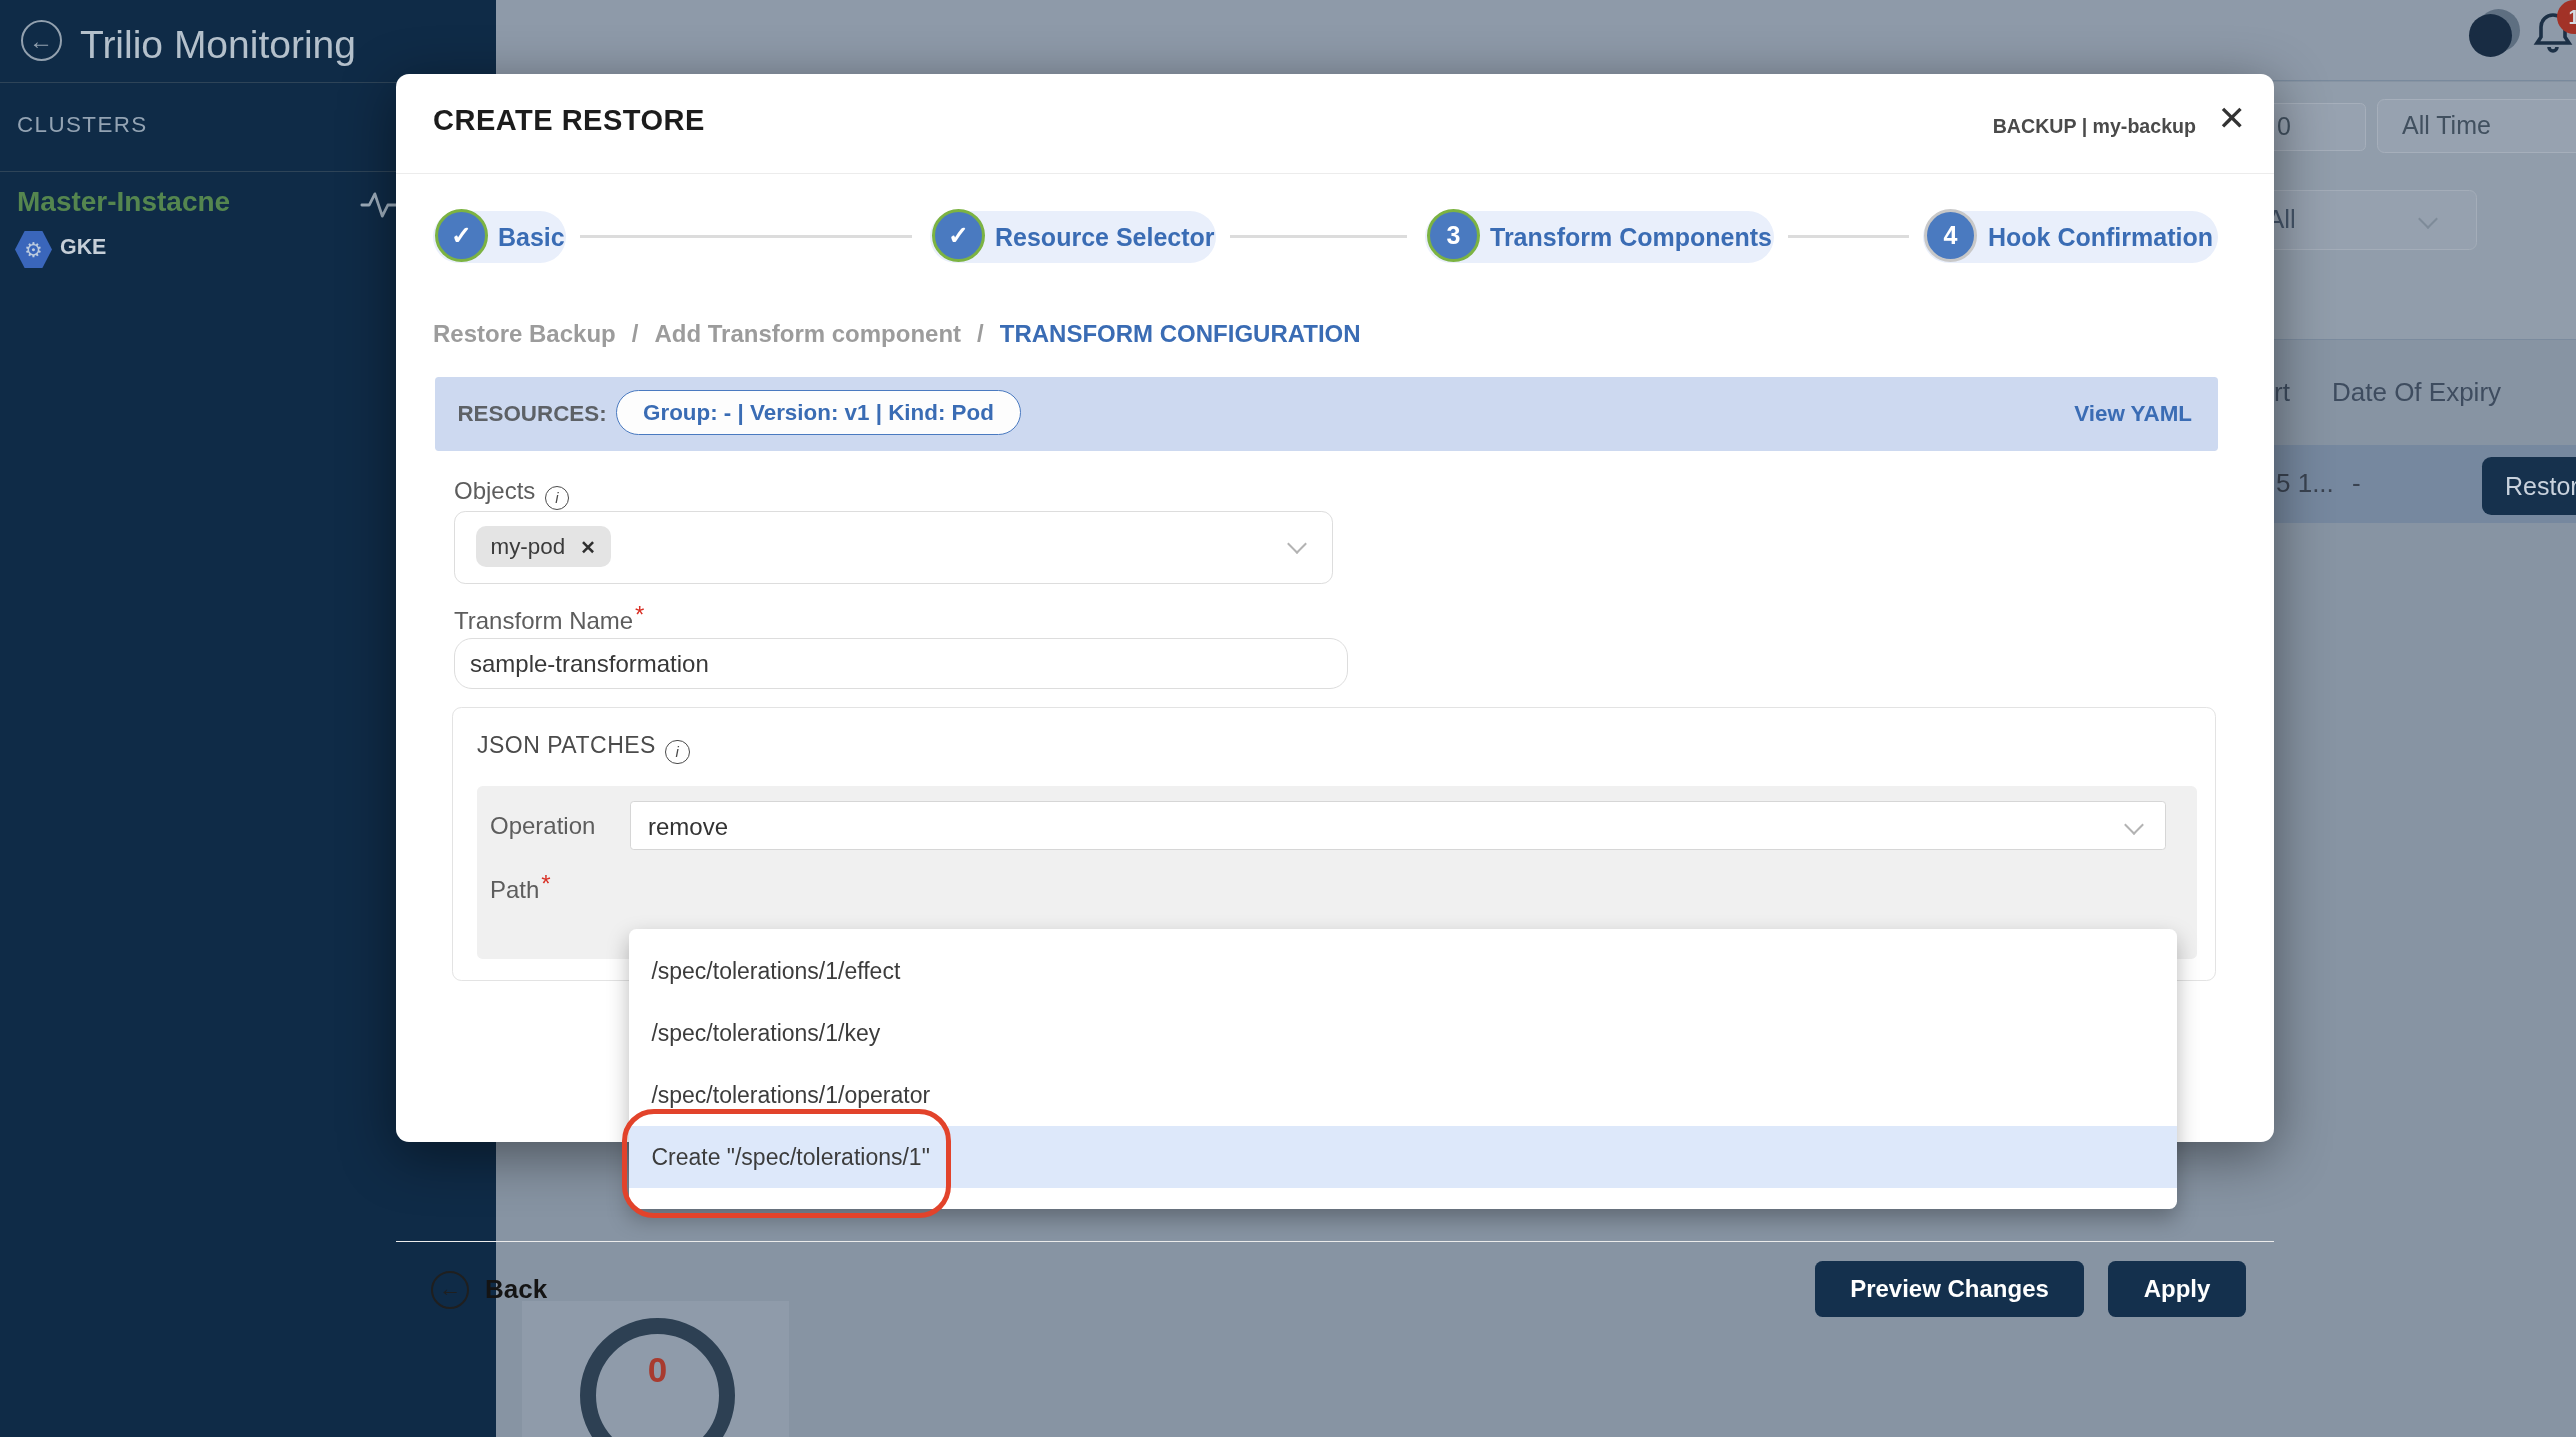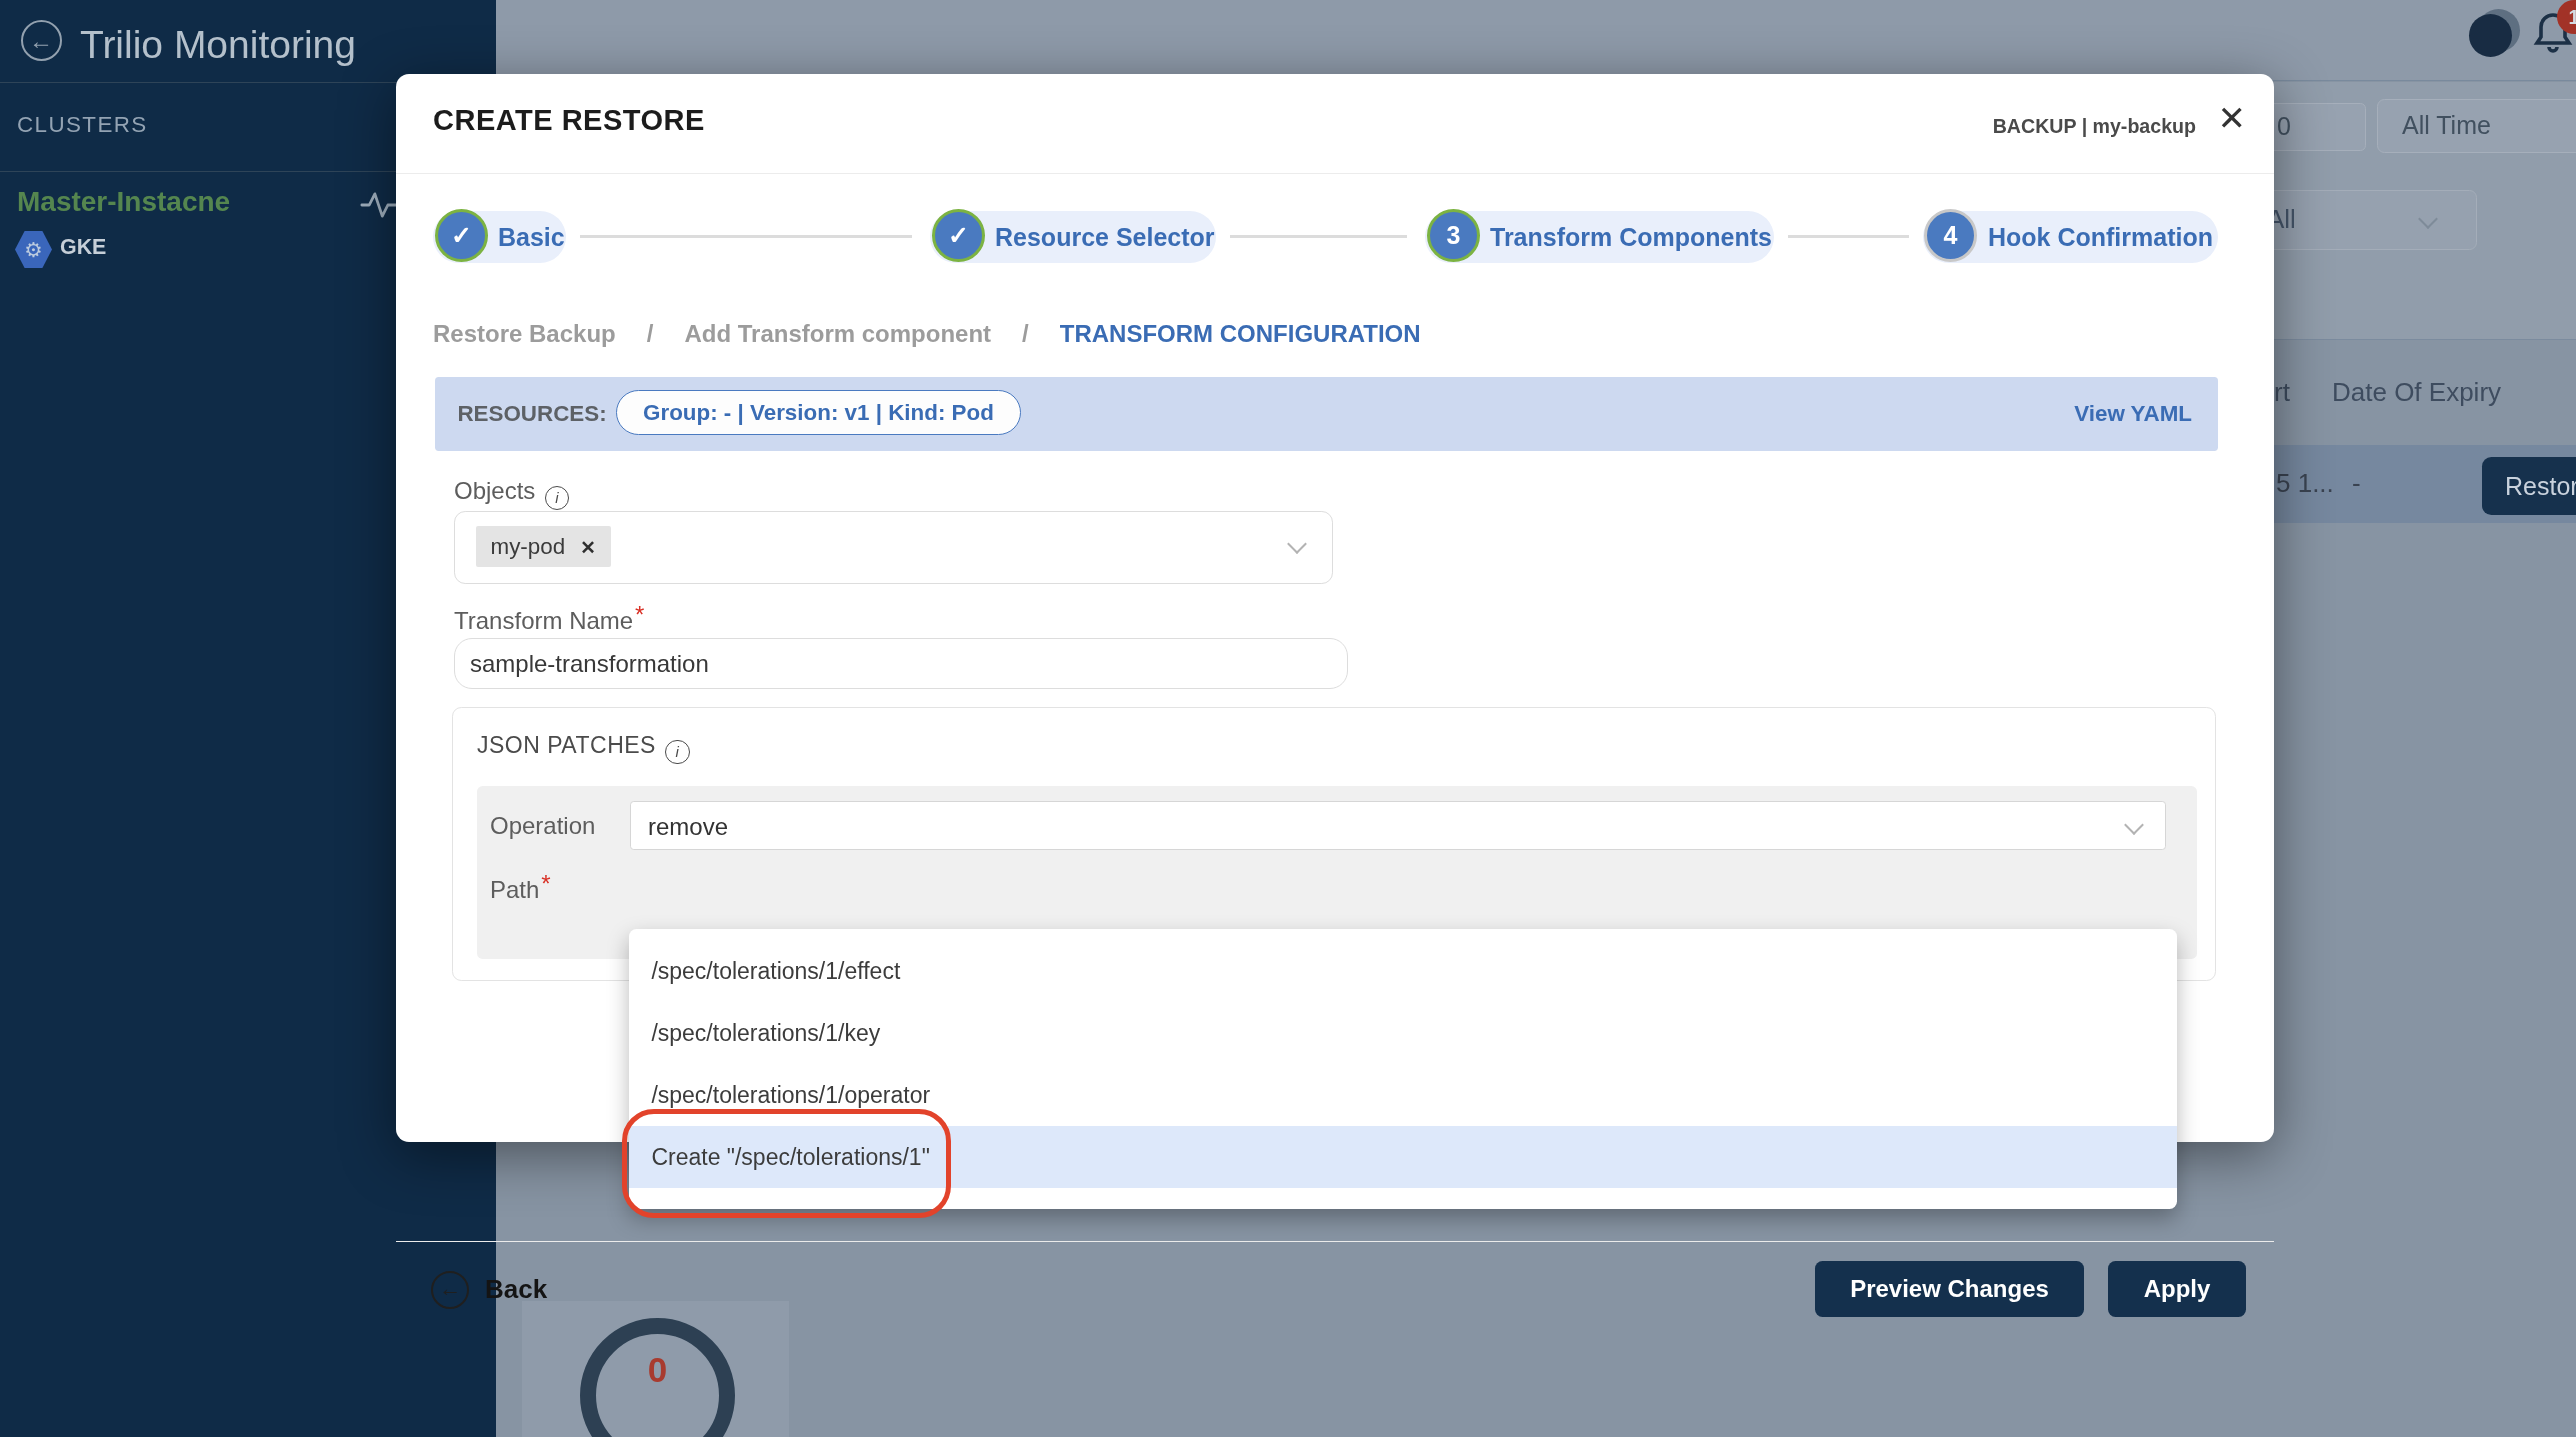--- a/index.html
+++ b/index.html
@@ -60,35 +60,35 @@
 
   .pill{top:137px;height:52px;border-radius:26px;background:#e9effb;display:flex;align-items:center;
     padding-left:65px;box-sizing:border-box;font-size:25px;font-weight:bold;color:#3a6cb4;white-space:nowrap}
   .pill1{left:37px;width:133px}.pill2{left:534px;width:286px}.pill3{left:1029px;width:349px}.pill4{left:1527px;width:295px}
   .step-circle{top:135px;width:47px;height:47px;border-radius:50%;background:#4a7ac0;border:3.7px solid #7cb342;
     color:#fff;font-size:25px;font-weight:bold;text-align:center;line-height:47px}
   .sc1{left:39px}.sc2{left:536px}.sc3{left:1031px}.sc4{left:1528px;border-color:#c8c8c8}
   .connector{top:161px;height:2.8px;background:#dcdcdc}
   .cn1{left:184px;width:332px}.cn2{left:834px;width:177px}.cn3{left:1392px;width:121px}
 
-  .m-breadcrumb{left:37px;top:246px;display:flex;gap:31px;font-size:24px;font-weight:bold;white-space:nowrap}
+  .m-breadcrumb{left:37px;top:246px;display:flex;gap:16px;font-size:24px;font-weight:bold;white-space:nowrap}
   .bc-muted{color:#9c9c9c}.bc-active{color:#3a6cb4}
 
   .res-bar{left:39px;top:303px;width:1783px;height:74px;background:#cdd9f0;border-radius:3.7px}
   .res-label{left:22.4px;top:24px;font-size:22.4px;font-weight:bold;color:#5d6166}
   .res-chip{left:181px;top:13px;height:43px;border:1.9px solid #4a7ac0;border-radius:23px;background:#fdfdfd;
     color:#3a6cb4;font-size:22.4px;font-weight:bold;line-height:43px;padding:0 26px}
   .res-yaml{right:26px;top:24px;font-size:22.4px;font-weight:600;color:#3a6cb4}
 
   .lbl{font-size:24px;color:#5d5d5d}
   .objects-label{left:58px;top:403px}
   .info{display:inline-block;width:22.4px;height:22.4px;border:1.9px solid #4a4a4a;border-radius:50%;font-size:15px;
     line-height:22.4px;text-align:center;color:#4a4a4a;margin-left:9.3px;vertical-align:-3.7px;font-style:italic}
   .objects-input{left:58px;top:437px;width:877px;height:71px;border:1.9px solid #ddd;border-radius:11.2px;background:#fff}
-  .obj-chip{left:20.5px;top:14px;height:41px;background:#e4e4e4;border-radius:2px;font-size:22.4px;color:#3b3b3b;
+  .obj-chip{left:20.5px;top:14px;height:41px;background:#e4e4e4;border-radius:10px;font-size:22.4px;color:#3b3b3b;
     line-height:41px;padding:0 15px}
   .obj-chip-x{margin-left:15px;font-size:18.6px;font-weight:bold;color:#2f2f2f}
   .req{color:#d93025;position:relative;top:-5.6px;margin-left:1.9px}
   .tn-label{left:58px;top:533px}
   .tn-input{left:58px;top:564px;width:877px;height:49px;border:1.9px solid #ddd;border-radius:18px;
     font-size:24px;color:#383838;line-height:49px;padding-left:15px;background:#fff}
 
   .jp-box{left:56px;top:633px;width:1762px;height:272px;border:1.9px solid #e3e3e3;border-radius:9.3px;background:#fff}
   .jp-title{left:24px;top:24px;font-size:23px;color:#4b4b4b;letter-spacing:0.5px}
   .jp-panel{left:24px;top:78px;width:1720px;height:173px;background:#f0f0f0;border-radius:5.6px}

